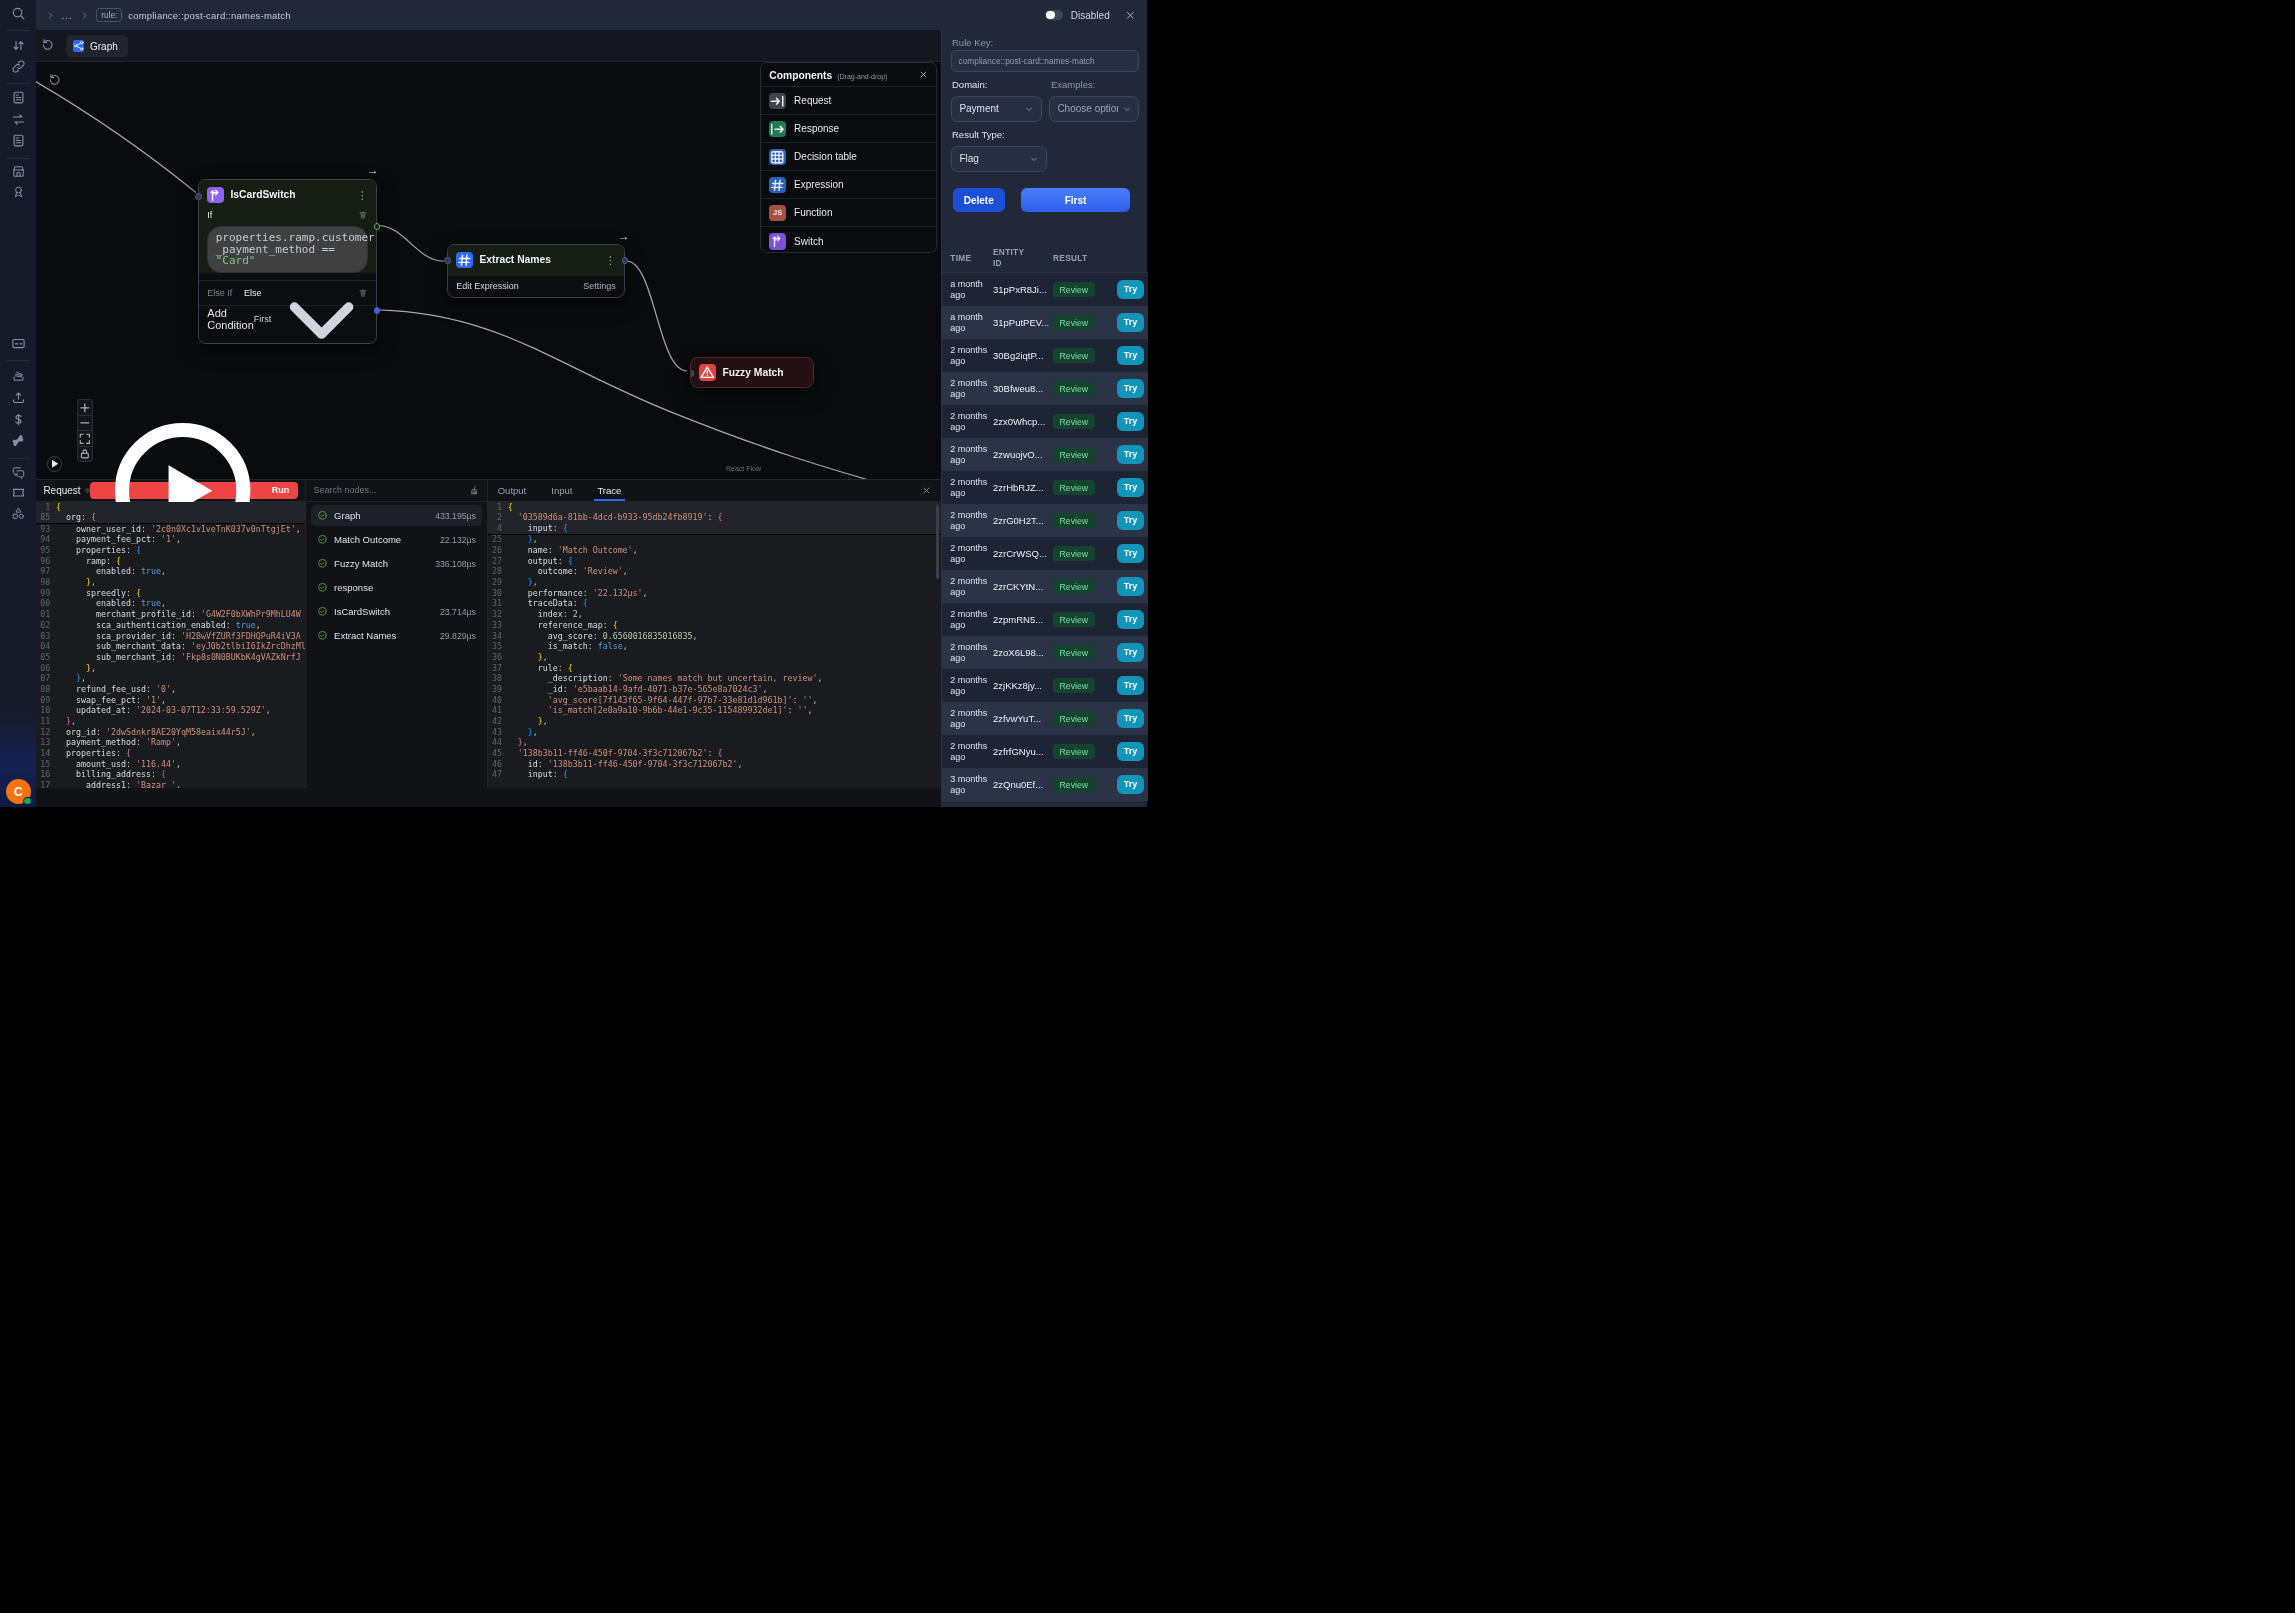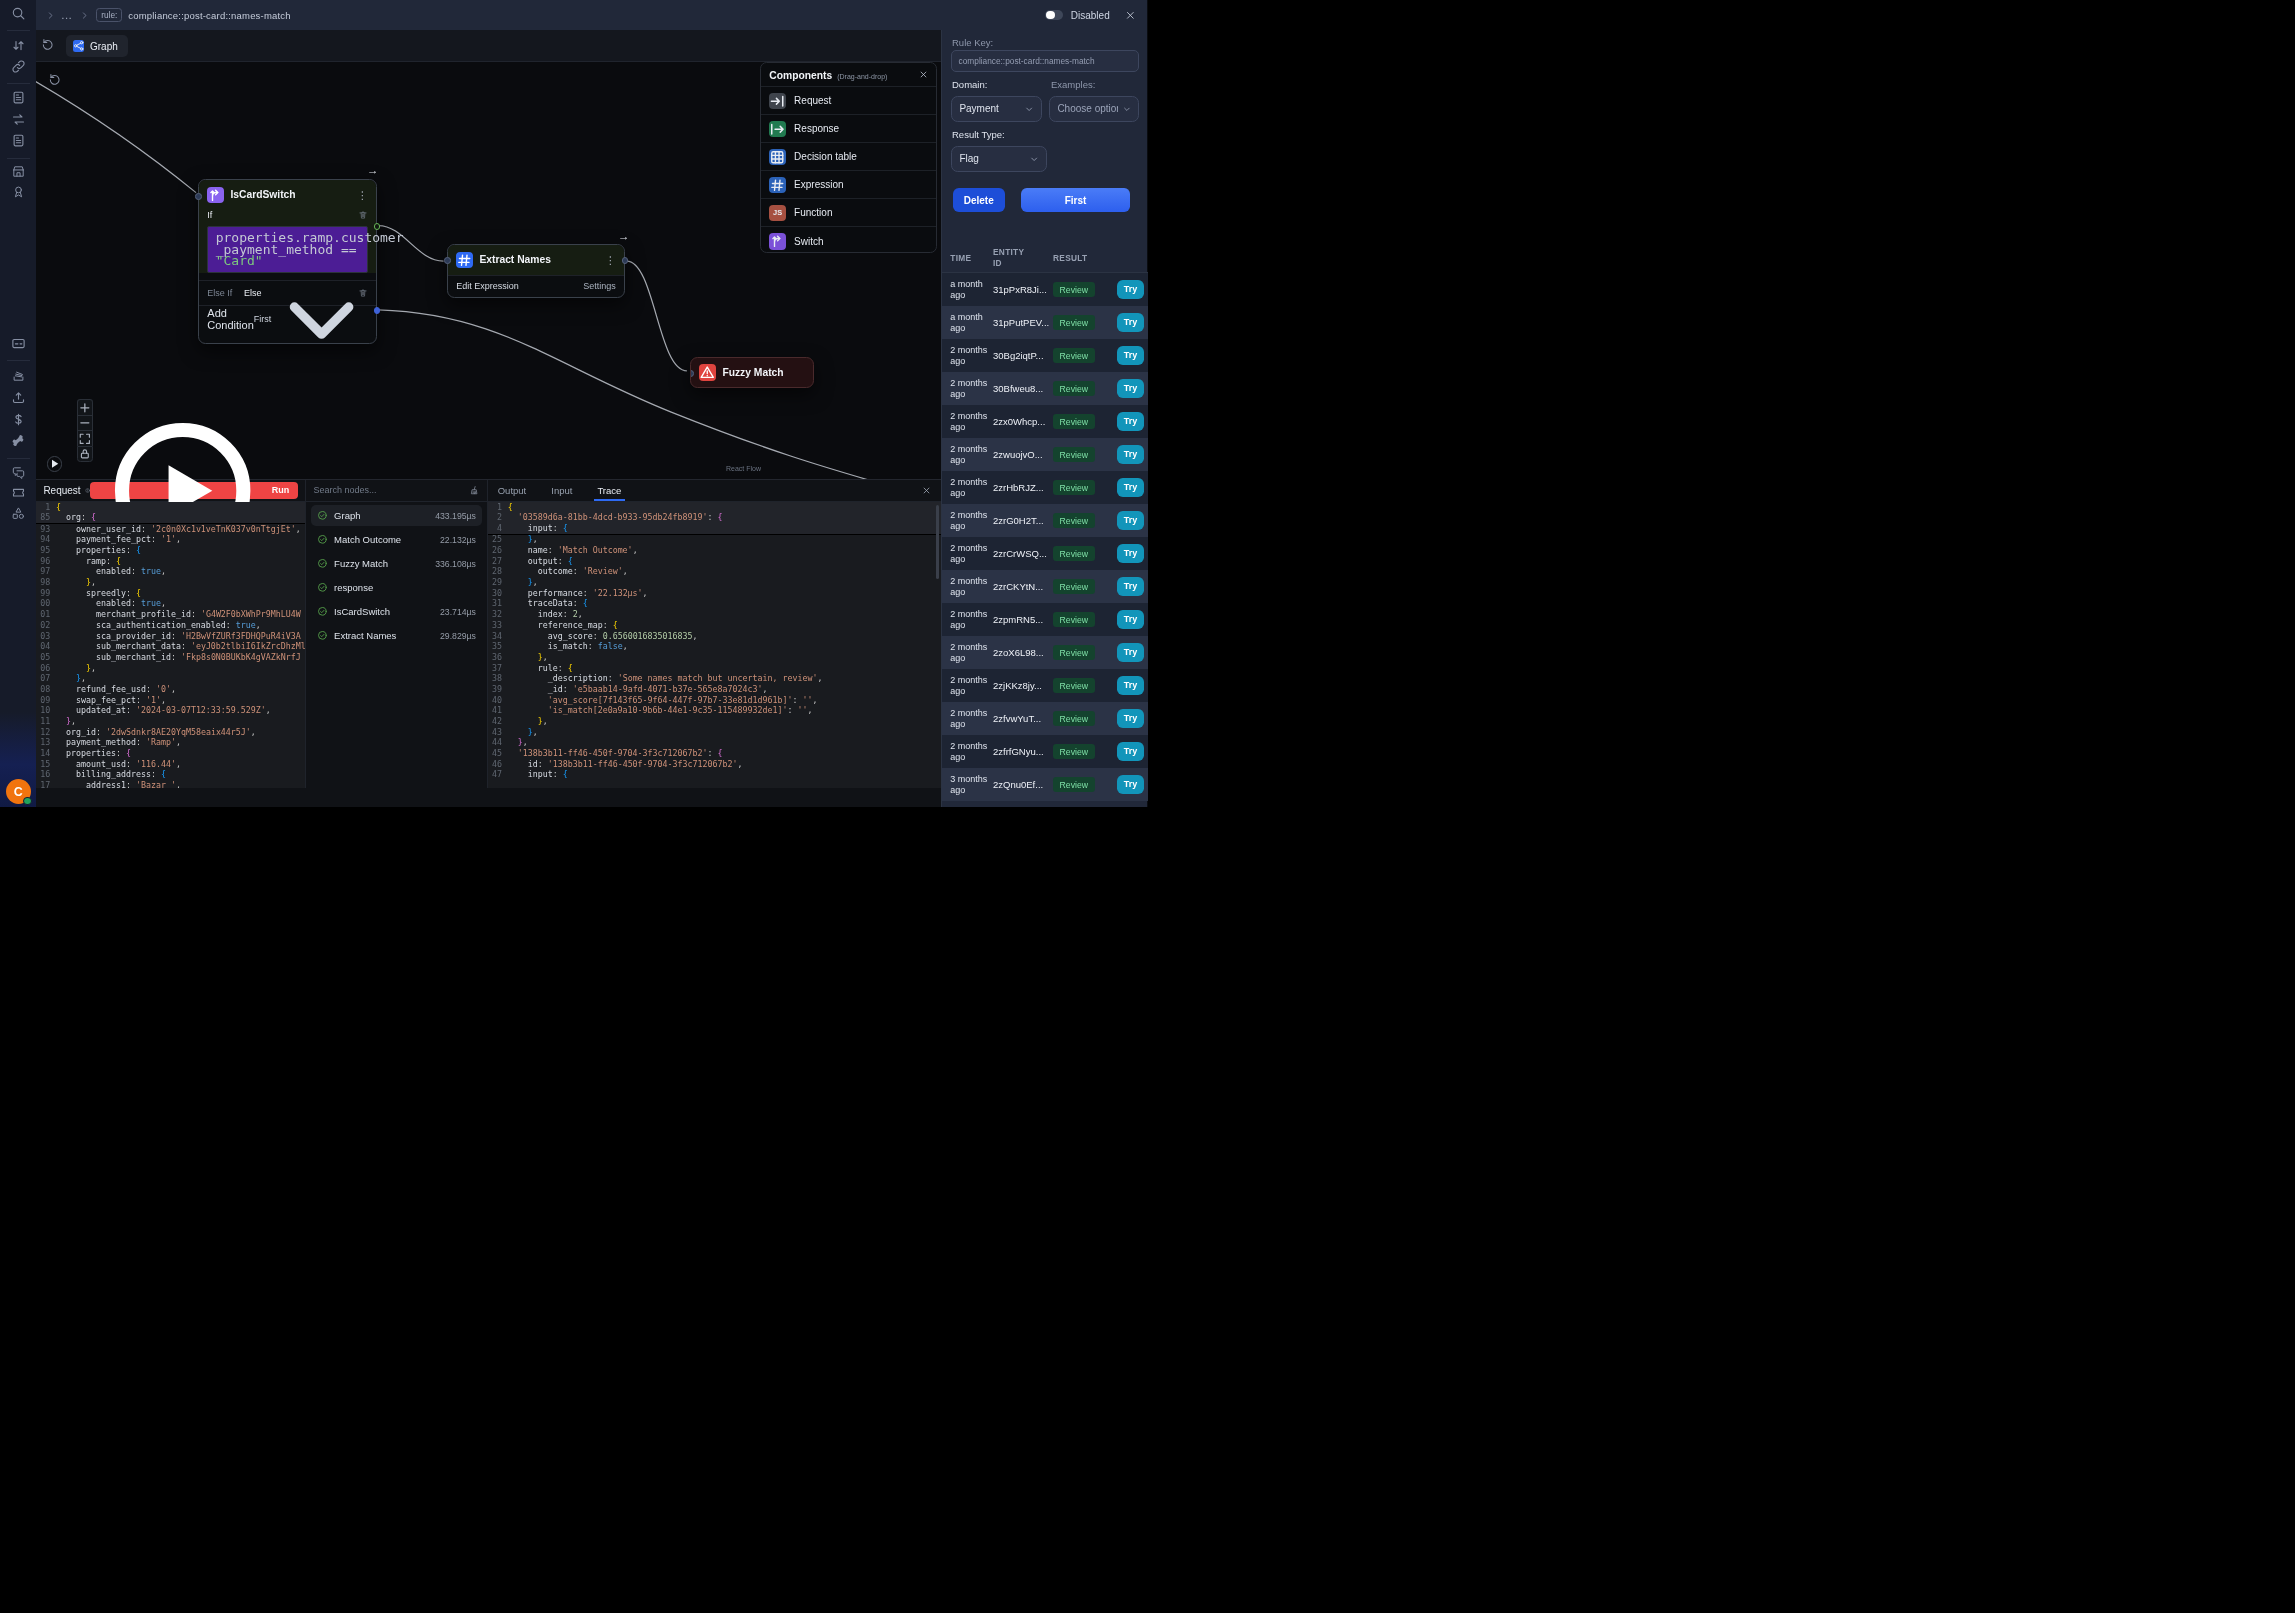--- a/index.html
+++ b/index.html
@@ -60,22 +60,22 @@
   .n-top { background:#161d12; border-radius:6.6px 6.6px 0 0; }
   .n-head { display:flex; align-items:center; gap:6.6px; padding:6.6px 8.3px 3.3px; }
   .n-ic { width:16.5px; height:16.5px; border-radius:4.1px; display:flex; align-items:center; justify-content:center; color:#fff; flex:none; }
   .n-ic svg { width:10.7px; height:10.7px; }
   .n-title { color:#f2f4f8; font-size:10.3px; font-weight:600; flex:1; white-space:nowrap; overflow:hidden; }
   .kebab { color:#a7aeb9; font-size:10.7px; line-height:8.3px; letter-spacing:0; }
   .cond-row { display:flex; align-items:center; padding:4.1px 8.3px 1.7px;justify-content:center; }
   .cond-row .lbl { color:#e8ecf2; font-size:9px; flex:1; }
   .t-ic { width:10px; height:10px; color:#6e7682; }
   .t-ic svg { width:10px; height:10px; display:block; }
-  .expr-box { margin:4.1px 8.3px 7.4px; background:#4c1d95; border:0.8px solid #2c323b; border-radius:2px; padding:5px 7.4px;
-     font-family:"DejaVu Sans Mono", monospace; font-size:13px; line-height:11.6px; color:#c4c9d4; white-space:pre; }
+  .expr-box { margin:4.1px 8.3px 7.4px; background:#404040; border:0.8px solid #2c323b; border-radius:14px; padding:5px 7.4px;
+     font-family:"DejaVu Sans Mono", monospace; font-size:11px; line-height:11.6px; color:#c4c9d4; white-space:pre; }
   .expr-box .grn { color:#7ec97e; }
   .else-row { display:flex; align-items:center; padding:0 8.3px; height:25px; border-top:0.8px solid #1e2128; }
   .else-row .dim { color:#7d8694; font-size:9px; margin-right:11.6px; }
   .else-row .val { color:#e8ecf2; font-size:9px; flex:1; }
   .foot-row { display:flex; align-items:center; padding:0 8.3px; height:25.6px; border-top:0.8px solid #1e2128; border-radius:0 0 6.6px 6.6px; }
   .foot-row .add { color:#dfe4ec; font-size:11px; flex:1; }
   .foot-row .ord { color:#cfd5df; font-size:9px; display:flex; align-items:center; gap:3.3px; }
   .foot-row .ord svg, .dd svg { width:8.3px; height:8.3px; }
 
   

